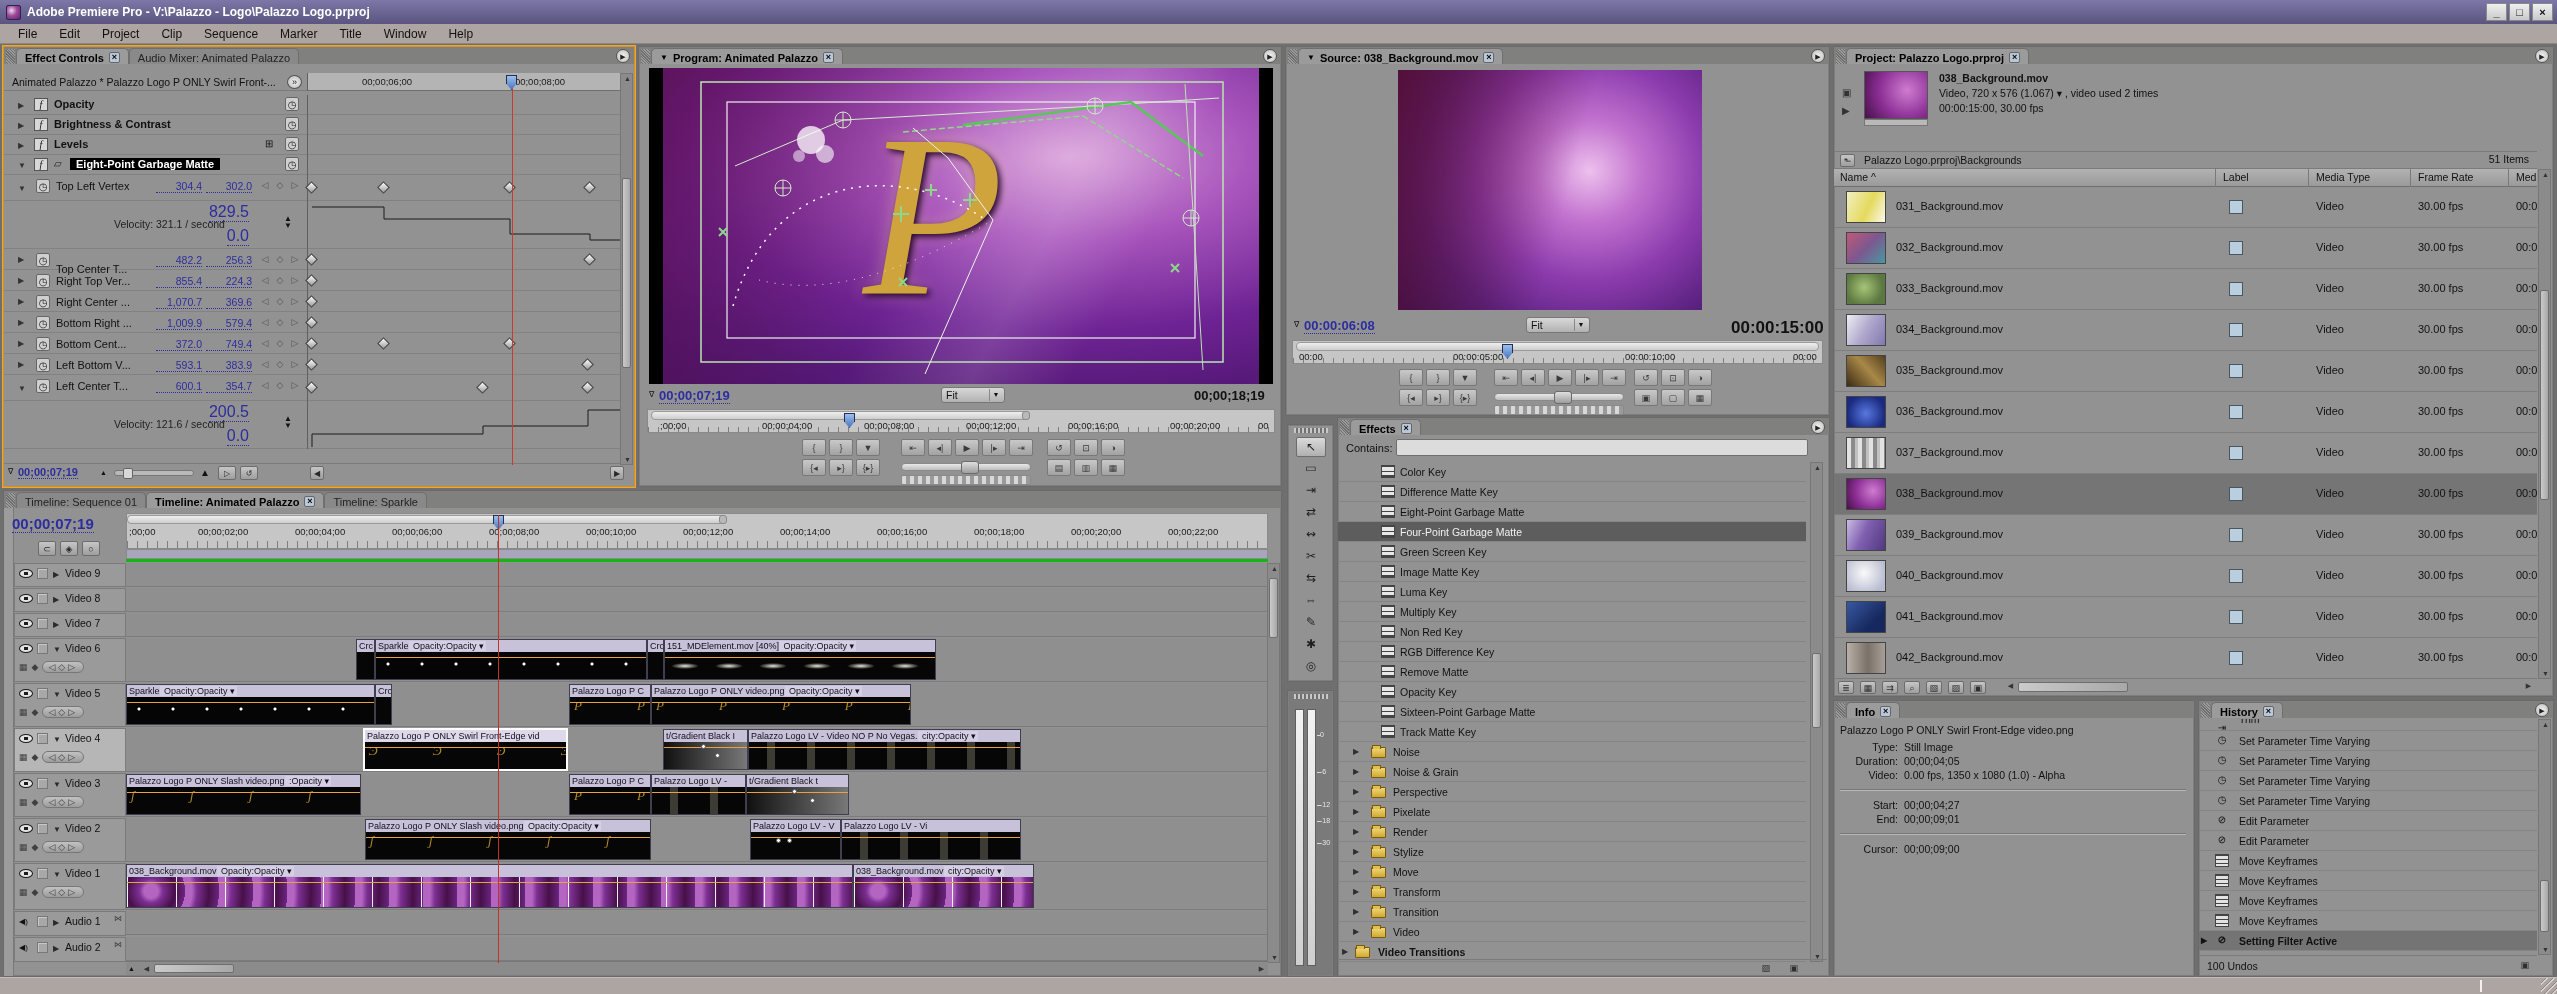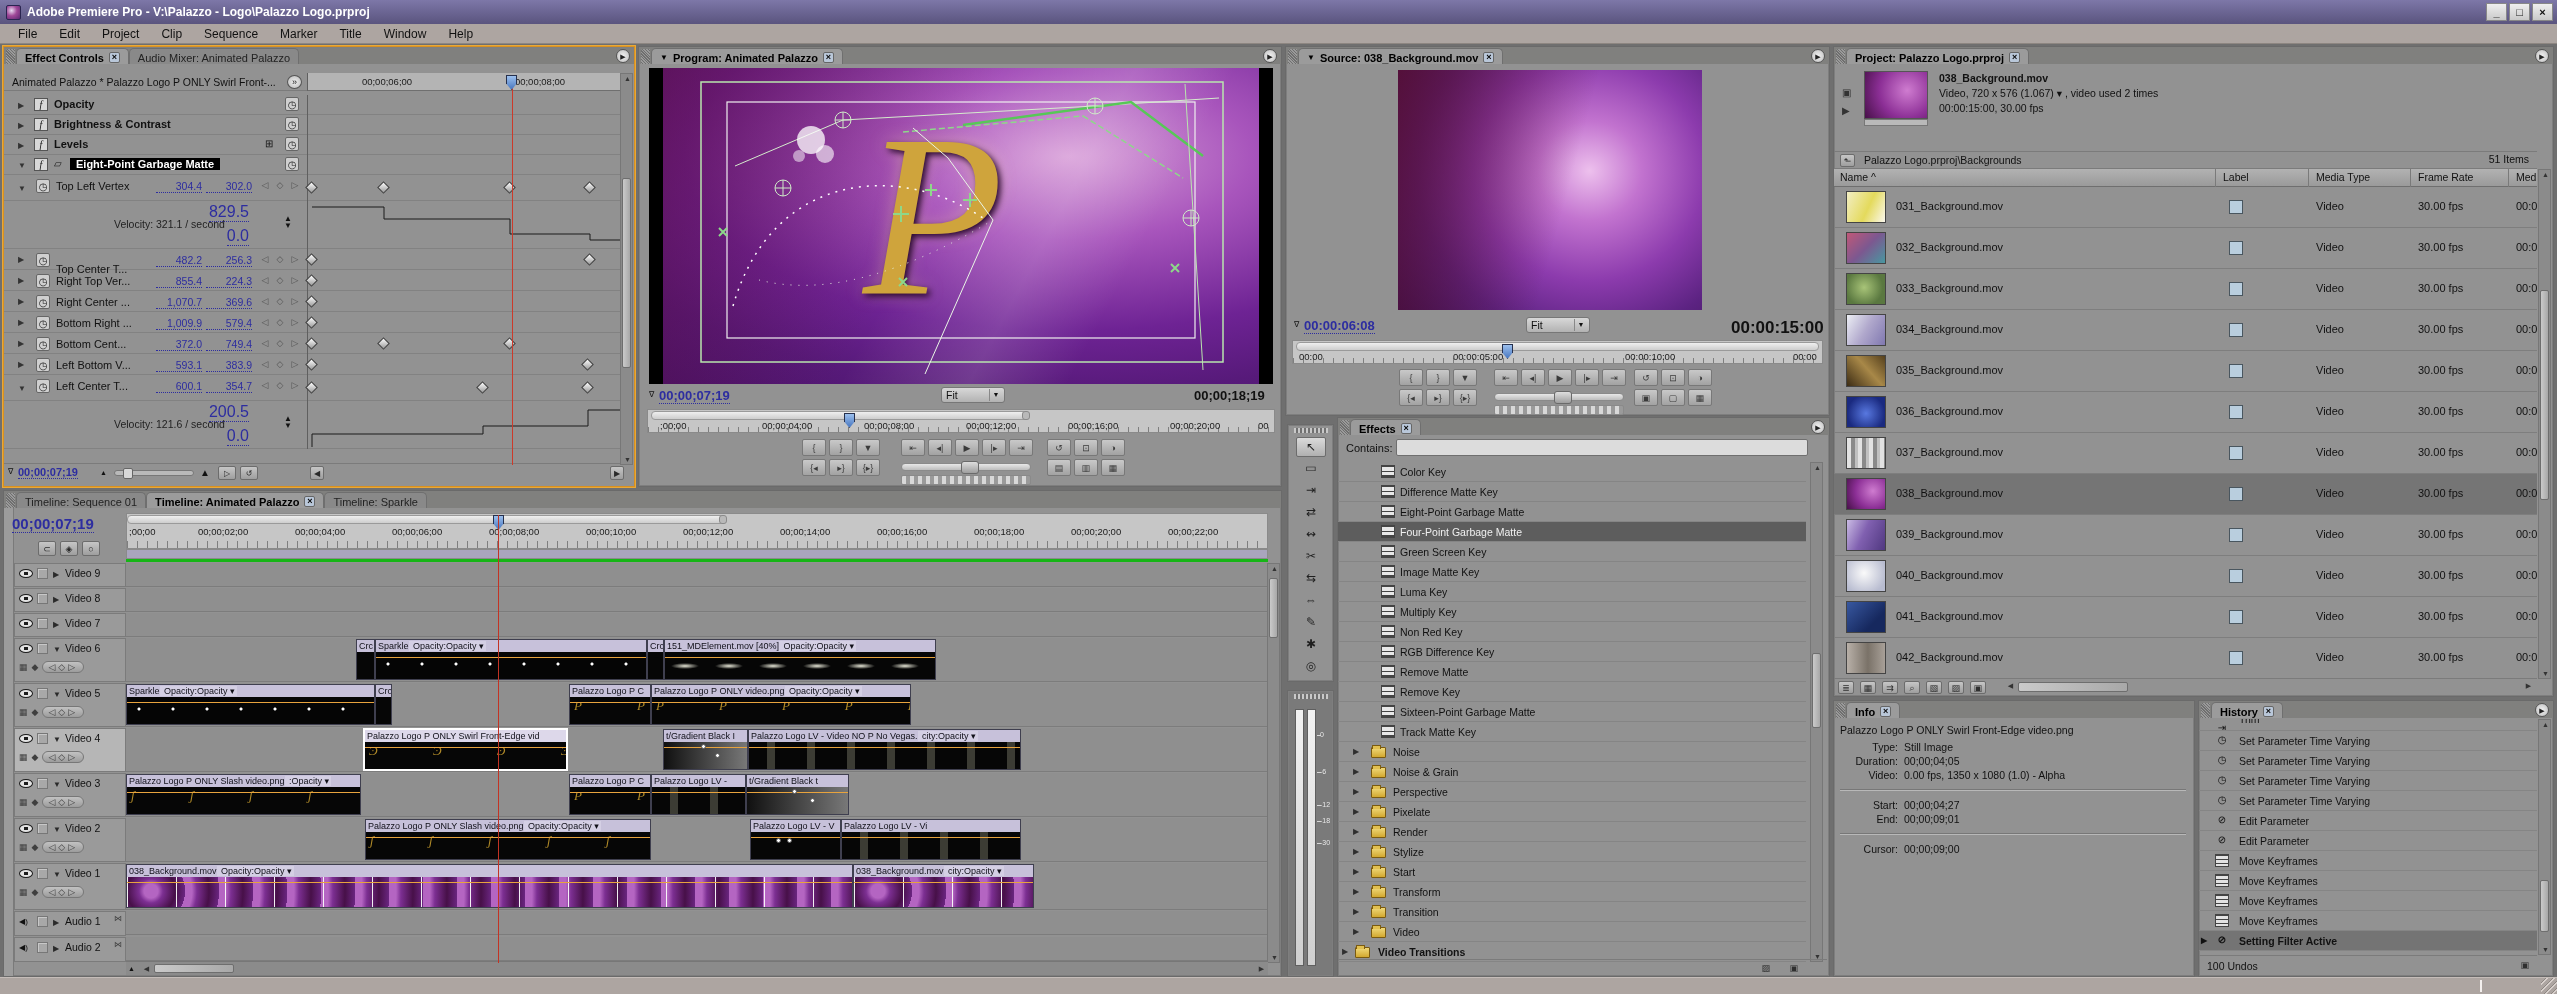--- a/index.html
+++ b/index.html
@@ -844,21 +844,21 @@
         <div class="fxrow" style="top: 224px;">
           <span class="eficon"></span>
           <span class="flabel" style="left: 62px;">RGB Difference Key</span>
         </div>
         <div class="fxrow" style="top: 244px;">
           <span class="eficon"></span>
           <span class="flabel" style="left: 62px;">Remove Matte</span>
         </div>
         <div class="fxrow" style="top: 264px;">
           <span class="eficon"></span>
-          <span class="flabel" style="left: 62px;">Remove Key</span>
+          <span class="flabel" style="left: 62px;">Opacity Key</span>
         </div>
         <div class="fxrow" style="top: 284px;">
           <span class="eficon"></span>
           <span class="flabel" style="left: 62px;">Sixteen-Point Garbage Matte</span>
         </div>
         <div class="fxrow" style="top: 304px;">
           <span class="eficon"></span>
           <span class="flabel" style="left: 62px;">Track Matte Key</span>
         </div>
         <div class="fxrow" style="top: 324px;">
@@ -887,21 +887,21 @@
           <span class="flabel" style="left: 55px;">Render</span>
         </div>
         <div class="fxrow" style="top: 424px;">
           <span class="ftri" style="left: 15px;">▶</span>
           <span class="folder" style="left: 33px; top: 5px;"></span>
           <span class="flabel" style="left: 55px;">Stylize</span>
         </div>
         <div class="fxrow" style="top: 444px;">
           <span class="ftri" style="left: 15px;">▶</span>
           <span class="folder" style="left: 33px; top: 5px;"></span>
-          <span class="flabel" style="left: 55px;">Start</span>
+          <span class="flabel" style="left: 55px;">Move</span>
         </div>
         <div class="fxrow" style="top: 464px;">
           <span class="ftri" style="left: 15px;">▶</span>
           <span class="folder" style="left: 33px; top: 5px;"></span>
           <span class="flabel" style="left: 55px;">Transform</span>
         </div>
         <div class="fxrow" style="top: 484px;">
           <span class="ftri" style="left: 15px;">▶</span>
           <span class="folder" style="left: 33px; top: 5px;"></span>
           <span class="flabel" style="left: 55px;">Transition</span>

